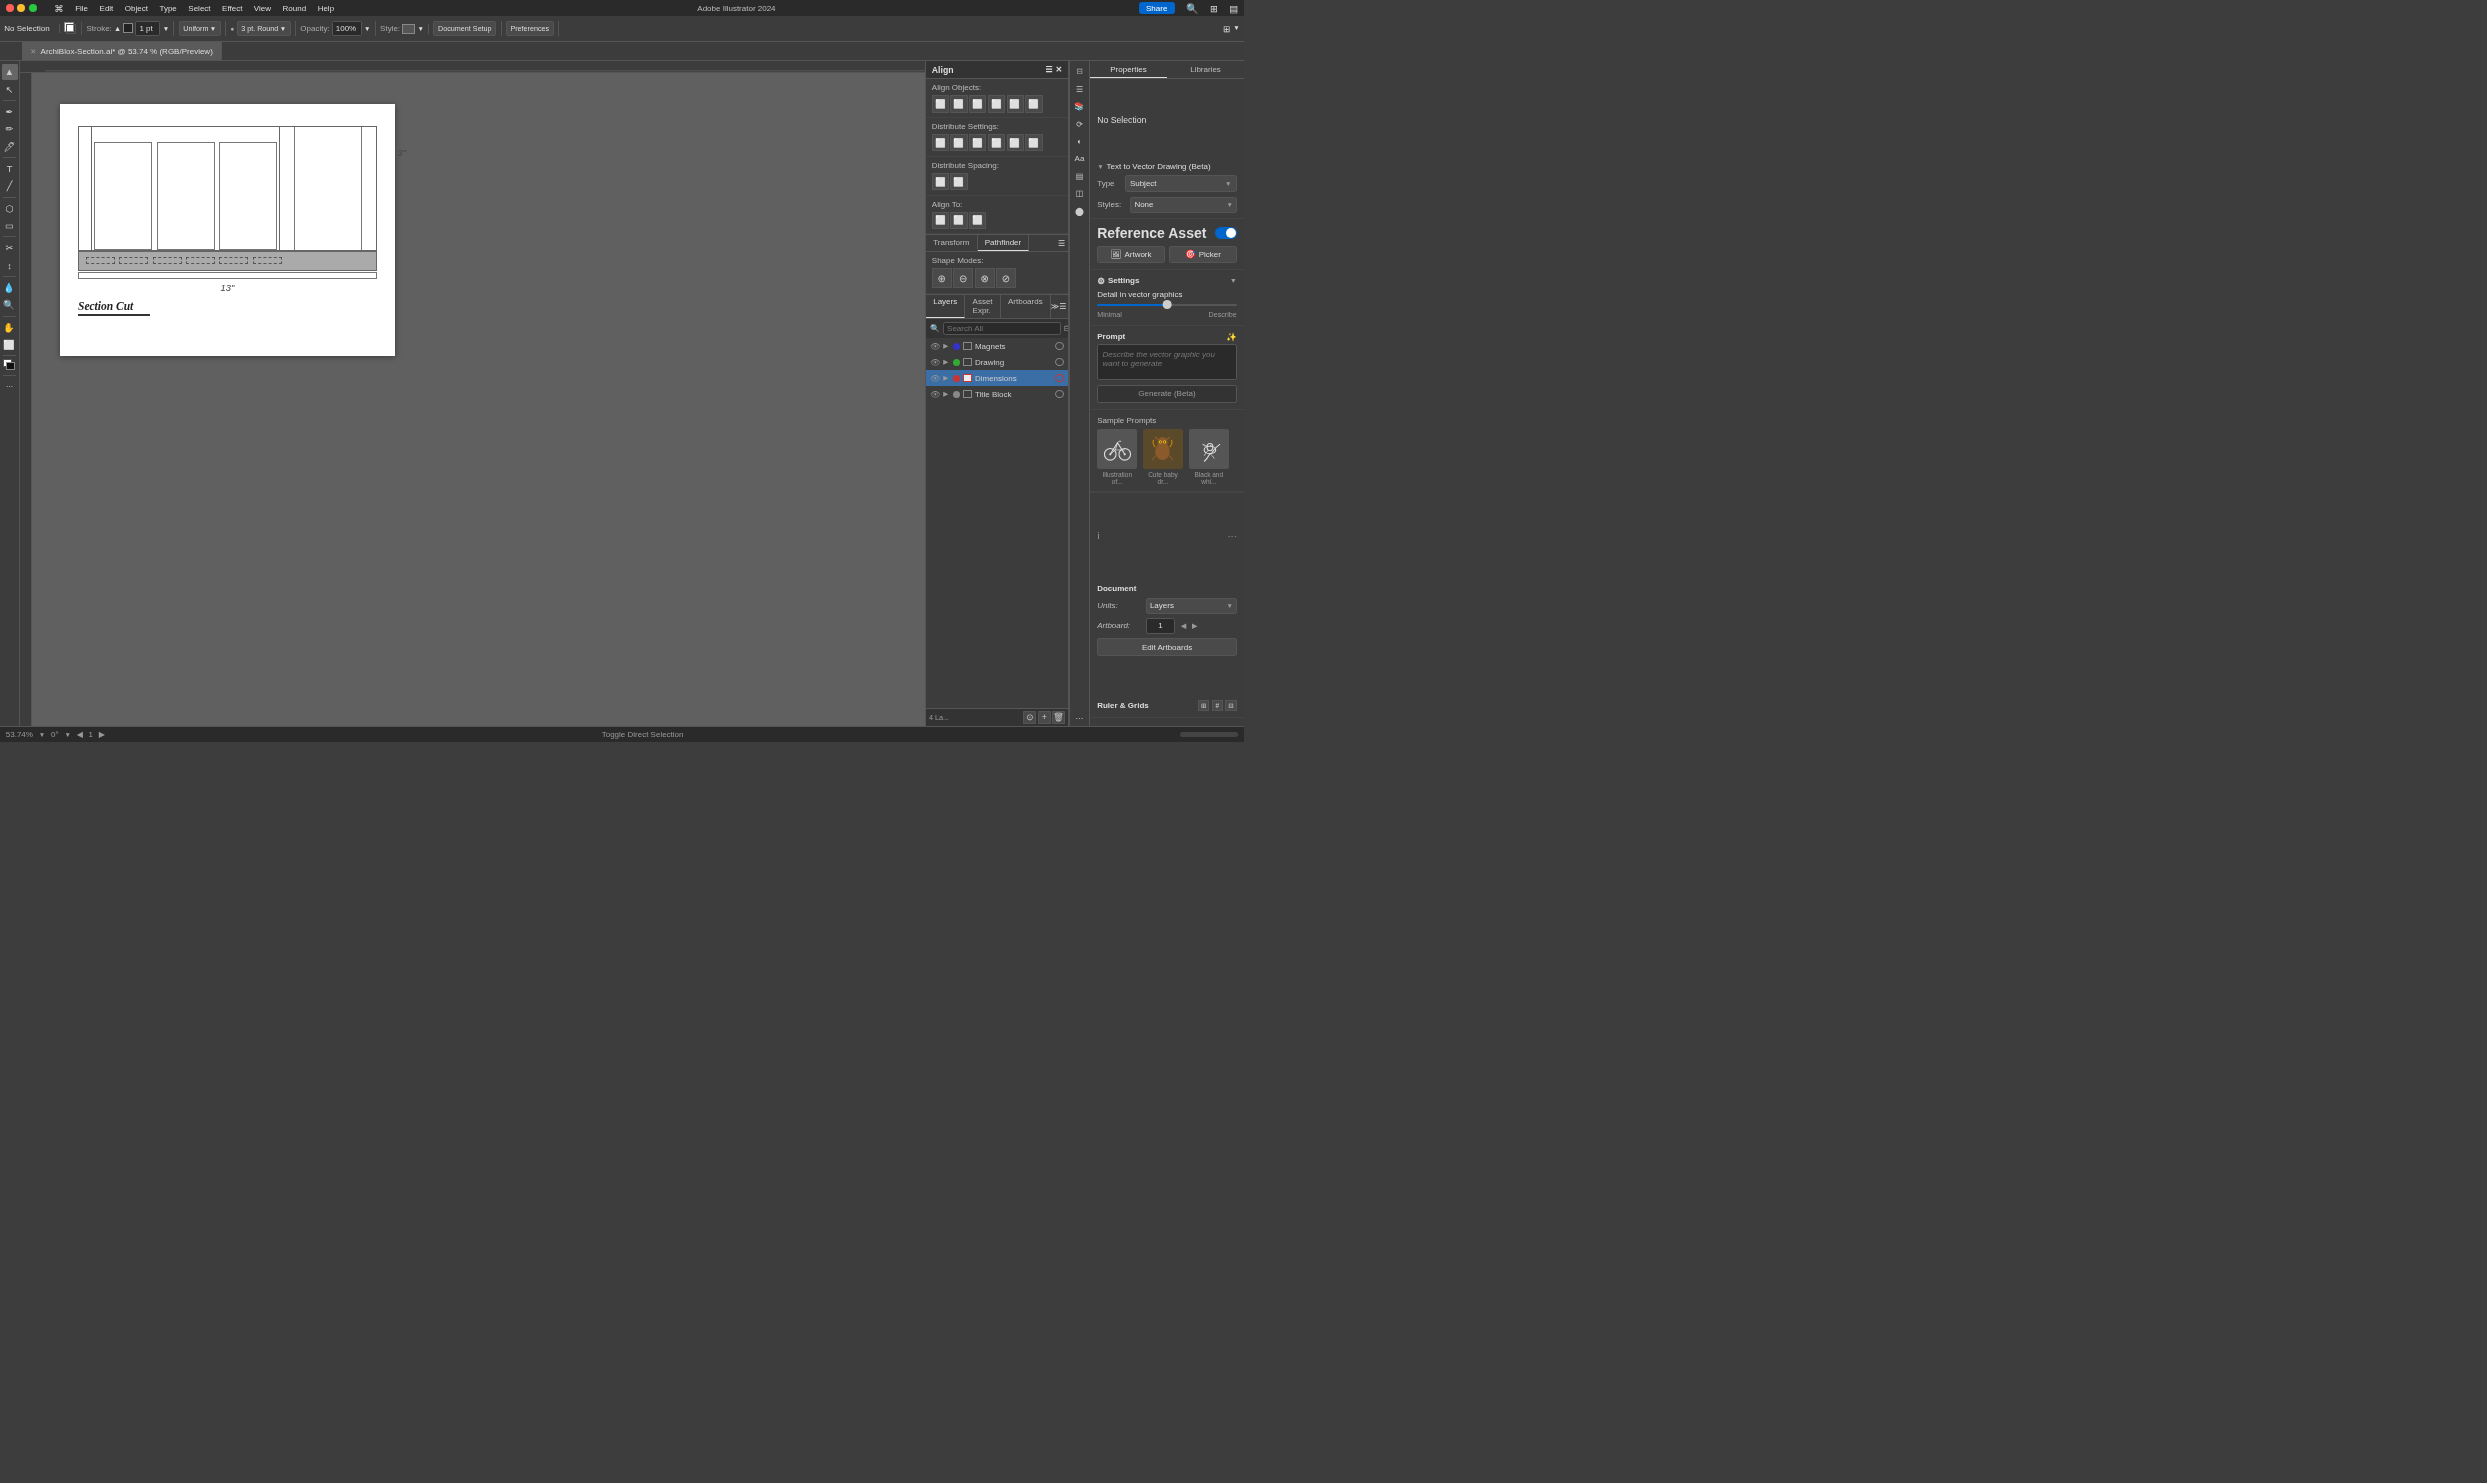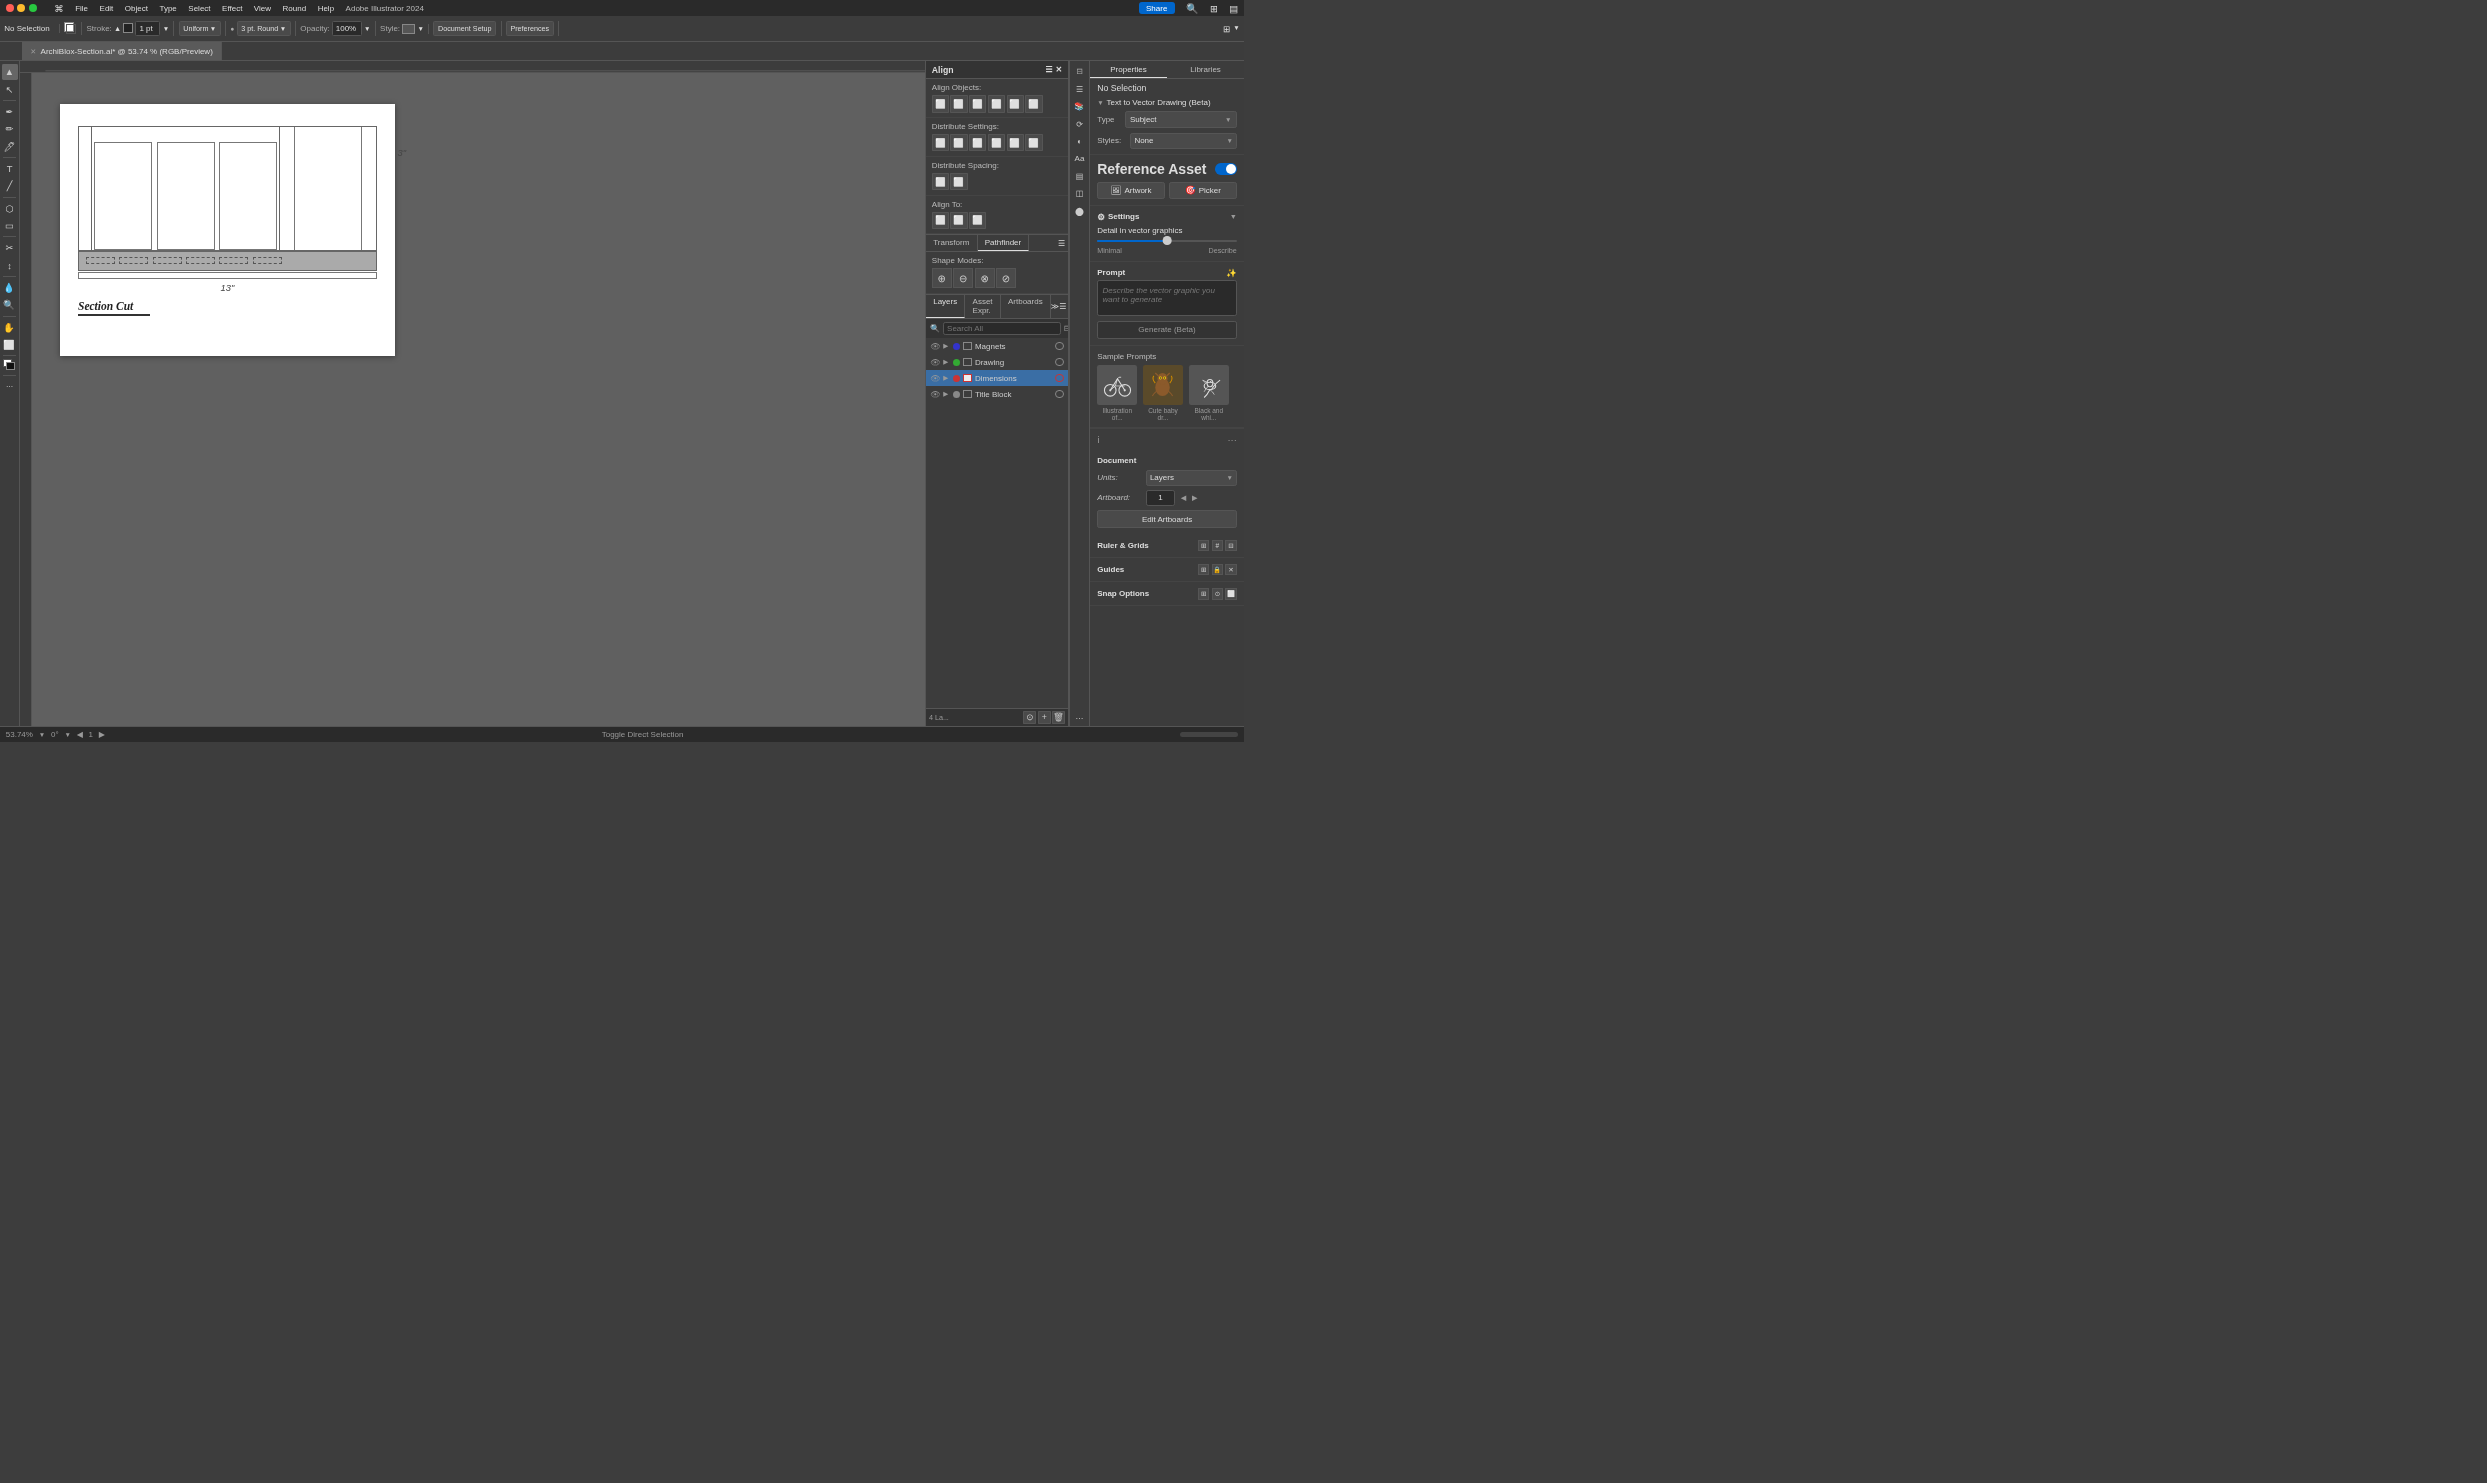--- a/index.html
+++ b/index.html
@@ -5,21 +5,21 @@
     * { box-sizing: border-box; margin: 0; padding: 0; }
     body { font-family: -apple-system, BlinkMacSystemFont, 'Helvetica Neue', Arial, sans-serif; font-size: 8.7px; background: #3d3d3d; color: #ddd; overflow: hidden; width: 1244px; height: 742px; transform-origin: top left; }
     
     
     .menu-bar { height: 16px; background: #2a2a2a; display: flex; align-items: center; padding: 0 5.8px; gap: 11.5px; font-size: 8px; color: #ddd; }
     .menu-bar .traffic-lights { display: flex; gap: 3.6px; margin-right: 5.8px; }
     .traffic-light { width: 8px; height: 8px; border-radius: 50%; }
     .tl-red { background: #ff5f57; }
     .tl-yellow { background: #febc2e; }
     .tl-green { background: #28c840; }
-    .app-title { flex: 1; font-size: 8px; color: #bbb; }
+    .app-title { flex: 1; text-align: center; font-size: 8px; color: #bbb; }
     .share-btn { background: #0066cc; color: white; border: none; border-radius: 2.9px; padding: 1.4px 7.2px; font-size: 8px; cursor: pointer; }
 
     
     .toolbar { height: 26px; background: #3c3c3c; border-bottom: 0.7px solid #555; display: flex; align-items: center; padding: 0 4.3px; gap: 2.9px; font-size: 8px; color: #ddd; }
     .toolbar-section { display: flex; align-items: center; gap: 2.2px; border-right: 0.7px solid #555; padding-right: 4.3px; margin-right: 1.4px; }
     .toolbar-input { background: #2a2a2a; border: 0.7px solid #555; color: #ddd; font-size: 8px; padding: 0.7px 2.9px; height: 14.4px; border-radius: 1.4px; width: 29px; }
     .toolbar-btn { background: #4a4a4a; border: 0.7px solid #555; color: #ddd; font-size: 7.2px; padding: 0.7px 3.6px; height: 14.4px; border-radius: 1.4px; cursor: pointer; display: flex; align-items: center; gap: 1.4px; }
     .no-selection { font-size: 8px; color: #ddd; min-width: 50px; }
 
     
@@ -52,21 +52,21 @@
     .layer-search { display: flex; align-items: center; padding: 2.9px 4.3px; background: #333; gap: 2.9px; }
     .layer-search input { flex: 1; background: #2a2a2a; border: 0.7px solid #555; color: #ddd; font-size: 8px; padding: 1.4px 4.3px; border-radius: 2.2px; height: 14.4px; }
     .layer-item { display: flex; align-items: center; padding: 2.2px 4.3px; gap: 2.9px; cursor: pointer; font-size: 8px; color: #ccc; height: 16px; }
     .layer-item.selected { background: #3a6ea5; }
     .layer-eye { width: 10px; color: #999; text-align: center; }
     .layer-arrow { width: 7.2px; color: #999; font-size: 6.5px; }
     .layer-name { flex: 1; }
     .layer-circle { width: 8.7px; height: 8.7px; border-radius: 50%; border: 0.7px solid #888; }
 
     
-    .right-panel { width: 155px; background: #3c3c3c; border-left: 0.7px solid #555; display: flex; flex-direction: column; overflow-y: auto; }
+    .right-panel { width: 155px; background: #3c3c3c; border-left: 0.7px solid #555; display: flex; flex-direction: column; overflow-y: auto; gap: 32px; }
     .right-panel-tabs { display: flex; border-bottom: 0.7px solid #555; }
     .right-tab { flex: 1; padding: 3.6px 5.8px; font-size: 8px; text-align: center; cursor: pointer; color: #bbb; }
     .right-tab.active { color: #ddd; border-bottom: 1.4px solid #ddd; }
     .right-section { padding: 5.8px 7.2px; border-bottom: 0.7px solid #444; }
     .right-section-header { display: flex; align-items: center; justify-content: space-between; margin-bottom: 4.3px; font-size: 8px; font-weight: bold; color: #ddd; }
     
     .type-select { width: 100%; background: #4a4a4a; border: 0.7px solid #555; color: #ddd; font-size: 8px; padding: 2.2px 4.3px; border-radius: 2.2px; height: 17.3px; display: flex; align-items: center; justify-content: space-between; cursor: pointer; }
     .styles-row { display: flex; align-items: center; gap: 4.3px; margin-top: 2.9px; }
     .styles-select { flex: 1; background: #4a4a4a; border: 0.7px solid #555; color: #ddd; font-size: 8px; padding: 1.4px 2.9px; border-radius: 2.2px; height: 16px; display: flex; align-items: center; justify-content: space-between; cursor: pointer; }
     

